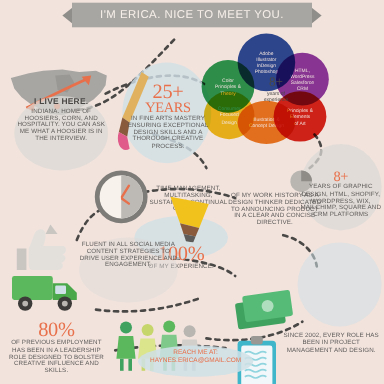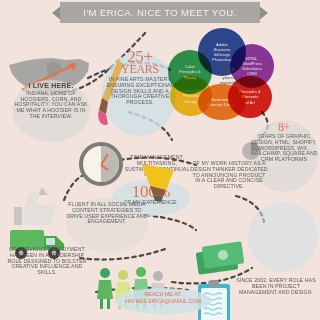--- a/index.html
+++ b/index.html
@@ -39,21 +39,21 @@
     font-family:"Liberation Sans Narrow","Liberation Sans",sans-serif;
     color:#5d5b59;line-height:1.12;
   }
   .t-head{
     font-size:7px;letter-spacing:.2px;color:#4a4846;margin-bottom:1px;
     font-weight:bold;
   }
   .t-body{font-size:5.2px;letter-spacing:.1px;}
   .big{
     font-family:"Liberation Serif",serif;
-    color:#e8704a;font-size:17px;line-height:1;letter-spacing:-.3px;
+    color:#e8704a;font-size:17px;line-height:1;letter-spacing:-.3px;margin-top:20px;
   }
   .big.sm{font-size:12px;}
 
   
   .map{position:absolute;left:6px;top:55px;width:86px;height:46px;}
   .pin{position:absolute;left:45px;top:86px;width:5px;height:5px;border-radius:50%;background:#e8704a;}
 
   
   .paths{position:absolute;inset:0;pointer-events:none;}
 
@@ -225,20 +225,21 @@
   <svg class="truck" viewBox="0 0 62 44">
     <rect x="2" y="8" width="34" height="20" rx="2" fill="#5cb85c"></rect>
     <path d="M36 14 L48 14 L56 22 L56 28 L36 28 Z" fill="#4aa84a"></path>
     <rect x="38" y="16" width="9" height="7" rx="1" fill="#cfe0e6"></rect>
     <circle cx="13" cy="31" r="6" fill="#3d3b39"></circle>
     <circle cx="13" cy="31" r="2.4" fill="#b9b6b2"></circle>
     <circle cx="46" cy="31" r="6" fill="#3d3b39"></circle>
     <circle cx="46" cy="31" r="2.4" fill="#b9b6b2"></circle>
   </svg>
   <div class="txt" style="left:4px;top:246px;width:86px;">
+    <div class="big">80%</div>
     <div class="t-body" style="margin-top:1px;">OF PREVIOUS EMPLOYMENT HAS BEEN IN A LEADERSHIP ROLE DESIGNED TO BOLSTER CREATIVE INFLUENCE AND SKILLS.</div>
   </div>
 
   <svg class="money" viewBox="0 0 60 38">
     <rect x="2" y="10" width="40" height="22" rx="2" fill="#3fa35f" transform="rotate(-8 22 21)"></rect>
     <rect x="8" y="4" width="40" height="22" rx="2" fill="#56bb77" transform="rotate(-8 28 15)"></rect>
     <circle cx="28" cy="15" r="5" fill="#eaf5ec" opacity=".6"></circle>
   </svg>
   <div class="blob blob-blue" style="left:248px;top:202px;width:70px;height:70px;opacity:.55;"></div>
 

